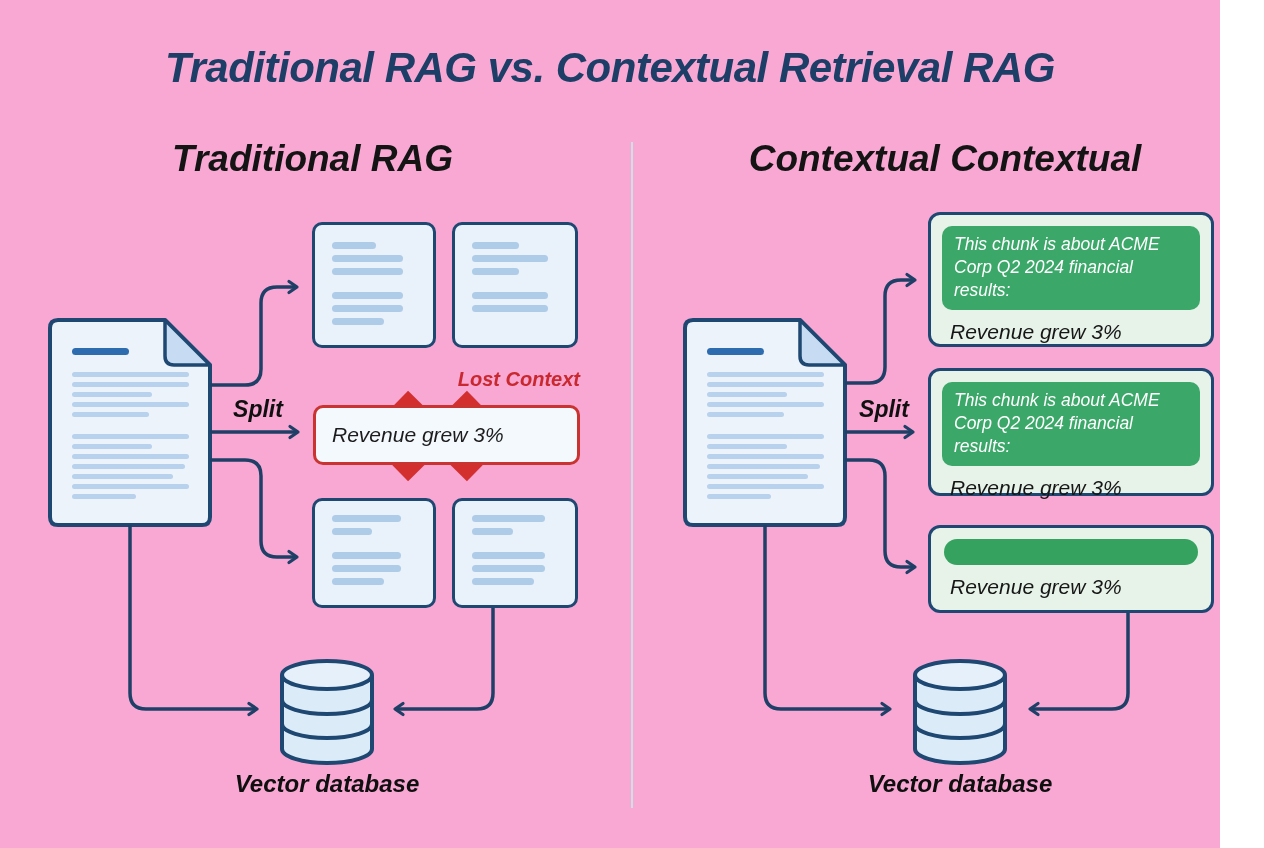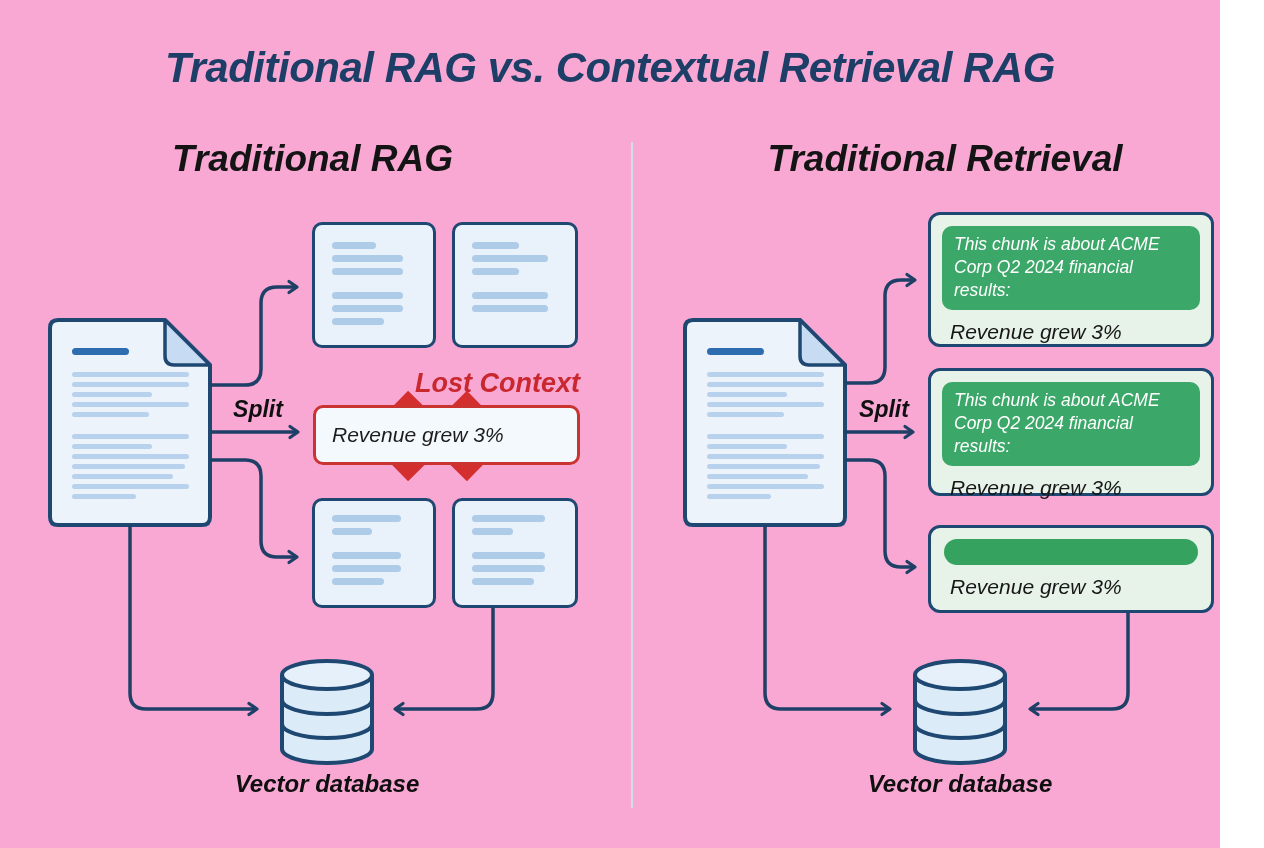--- a/index.html
+++ b/index.html
@@ -42,21 +42,21 @@
   }
   .c-tl{left:312px; top:222px; width:124px; height:126px;}
   .c-tr{left:452px; top:222px; width:126px; height:126px;}
   .c-bl{left:312px; top:498px; width:124px; height:110px; padding-top:14px;}
   .c-br{left:452px; top:498px; width:126px; height:110px; padding-top:14px;}
   .chunklines .dline{height:7px; border-radius:4px; background:#aecbe8; margin-bottom:6px;}
   .chunklines .gap{height:11px;}
 
   
   .lostlabel{left:380px; top:368px; width:200px; text-align:right;
-    font-size:27px; font-weight:700; color:#c9282e;}
+    font-size:20px; font-weight:700; color:#c9282e;}
   .redbox{
     left:313px; top:405px; width:267px; height:60px; box-sizing:border-box;
     background:#f4f9fd; border:3px solid #c93430; border-radius:10px;
     display:flex; align-items:center; padding-left:16px;
     font-size:21px; font-weight:500; color:#1c1c1c;
   }
 
   
   .gbox{
     background:#e7f3e9; border:3px solid #1e4872; border-radius:12px;
@@ -131,21 +131,21 @@
     <g stroke="#d42f2f" stroke-width="23" stroke-linecap="butt">
       <line x1="400" y1="399" x2="475" y2="473"></line>
       <line x1="475" y1="399" x2="400" y2="473"></line>
     </g>
   </svg>
 
   <div class="abs divider"></div>
 
   <div class="abs title">Traditional RAG vs. Contextual Retrieval RAG</div>
   <div class="abs heading hl">Traditional RAG</div>
-  <div class="abs heading hr">Traditional Retrieval</div>
+  <div class="abs heading hr">Contextual Contextual</div>
 
   <div class="abs doctitleline dtl-l"></div>
   <div class="abs doclines docl-l">
       <div class="dline" style="width: 100%;"></div>
       <div class="dline" style="width: 100%;"></div>
       <div class="dline" style="width: 68%;"></div>
       <div class="dline" style="width: 100%;"></div>
       <div class="dline" style="width: 66%;"></div>
       <div class="gap"></div>
       <div class="dline" style="width: 100%;"></div>

